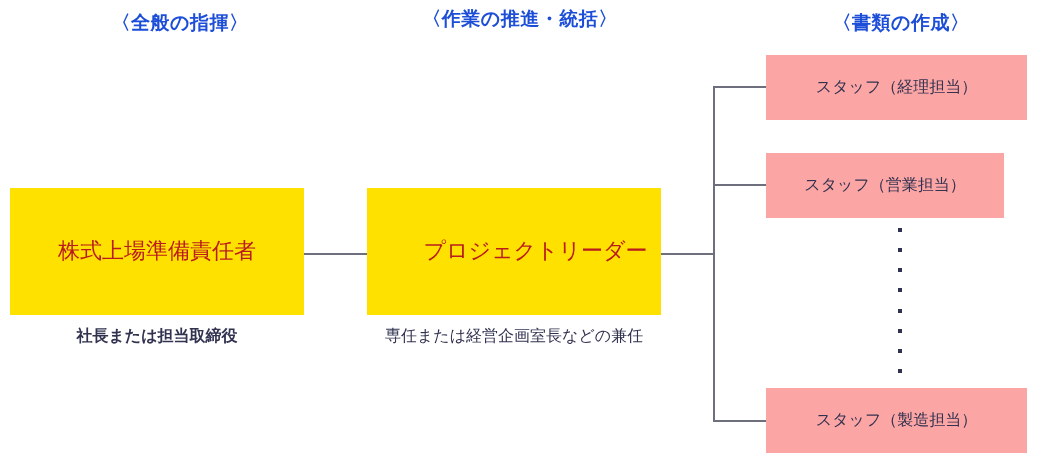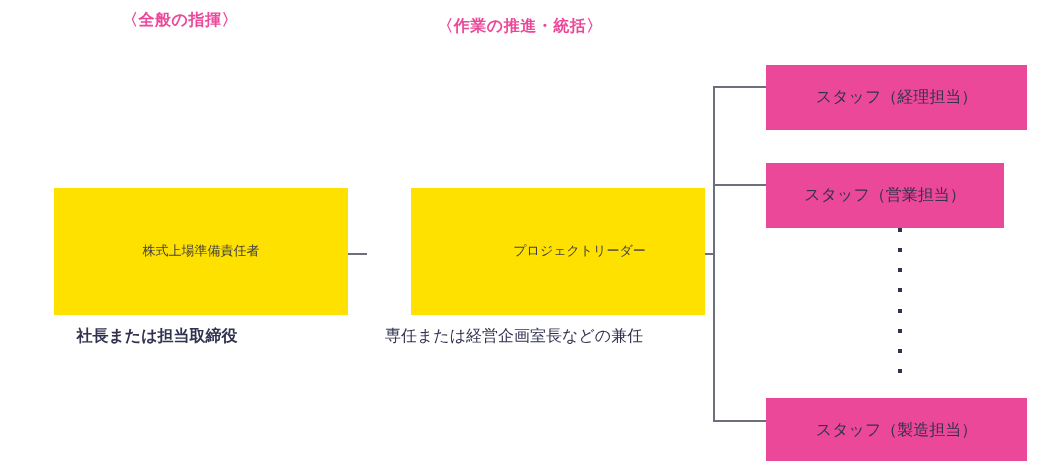--- a/index.html
+++ b/index.html
@@ -15,52 +15,50 @@
     position: relative;
     width: 1042px;
     height: 461px;
     background: #ffffff;
     overflow: hidden;
   }
 
   
   .col-header {
     position: absolute;
-    font-size: 16px;
+    font-size: 19px;
     font-weight: bold;
-    color: #ec4899;
+    color: #1d4ed8;
     letter-spacing: 0.5px;
     white-space: nowrap;
     text-align: center;
   }
   #header-command   { left: 0px;   top: 10px;  width: 360px; }
-  #header-promotion { left: 340px; top: 16px;  width: 360px; }
+  #header-promotion { left: 340px; top: 6px;  width: 360px; }
   #header-documents { left: 760px; top: 10px;  width: 282px; }
 
   
   .box {
     position: absolute;
     display: flex;
     align-items: center;
     justify-content: center;
     box-sizing: border-box;
     text-align: center;
     line-height: 1.3;
   }
   .box-yellow {
     background: #ffe100;
-    color: #404040;
-    font-size: 13px;
-    margin-left: 44px;
+    color: #b91c1c;
+    font-size: 22px;
   }
   .box-gray {
-    background: #ec4899;
+    background: #fca5a5;
     color: #31324f;
     font-size: 16px;
-    margin-top: 10px;
   }
 
   #box-lead-officer { left: 10px;  top: 188px; width: 294px; height: 127px; }
   #box-project-lead { left: 367px; top: 188px; width: 294px; height: 127px; padding-left: 43px; }
 
   #box-staff-accounting   { left: 766px; top: 55px;  width: 261px; height: 65px; }
   #box-staff-sales        { left: 766px; top: 153px; width: 238px; height: 65px; }
   #box-staff-manufacture  { left: 766px; top: 388px; width: 261px; height: 65px; }
 
   
@@ -110,20 +108,21 @@
     background: #31324f;
   }
 </style>
 </head>
 <body>
 
 <div id="canvas">
 
   <div class="col-header" id="header-command">〈全般の指揮〉</div>
   <div class="col-header" id="header-promotion">〈作業の推進・統括〉</div>
+  <div class="col-header" id="header-documents">〈書類の作成〉</div>
 
   <div class="line-h" id="connector-lead-to-project"></div>
   <div class="line-h" id="connector-project-to-tree"></div>
   <div class="line-v" id="tree-spine"></div>
   <div class="line-h" id="branch-accounting"></div>
   <div class="line-h" id="branch-sales"></div>
   <div class="line-h" id="branch-manufacture"></div>
 
   <div class="box box-yellow" id="box-lead-officer">
     <span>株式上場準備責任者</span>

